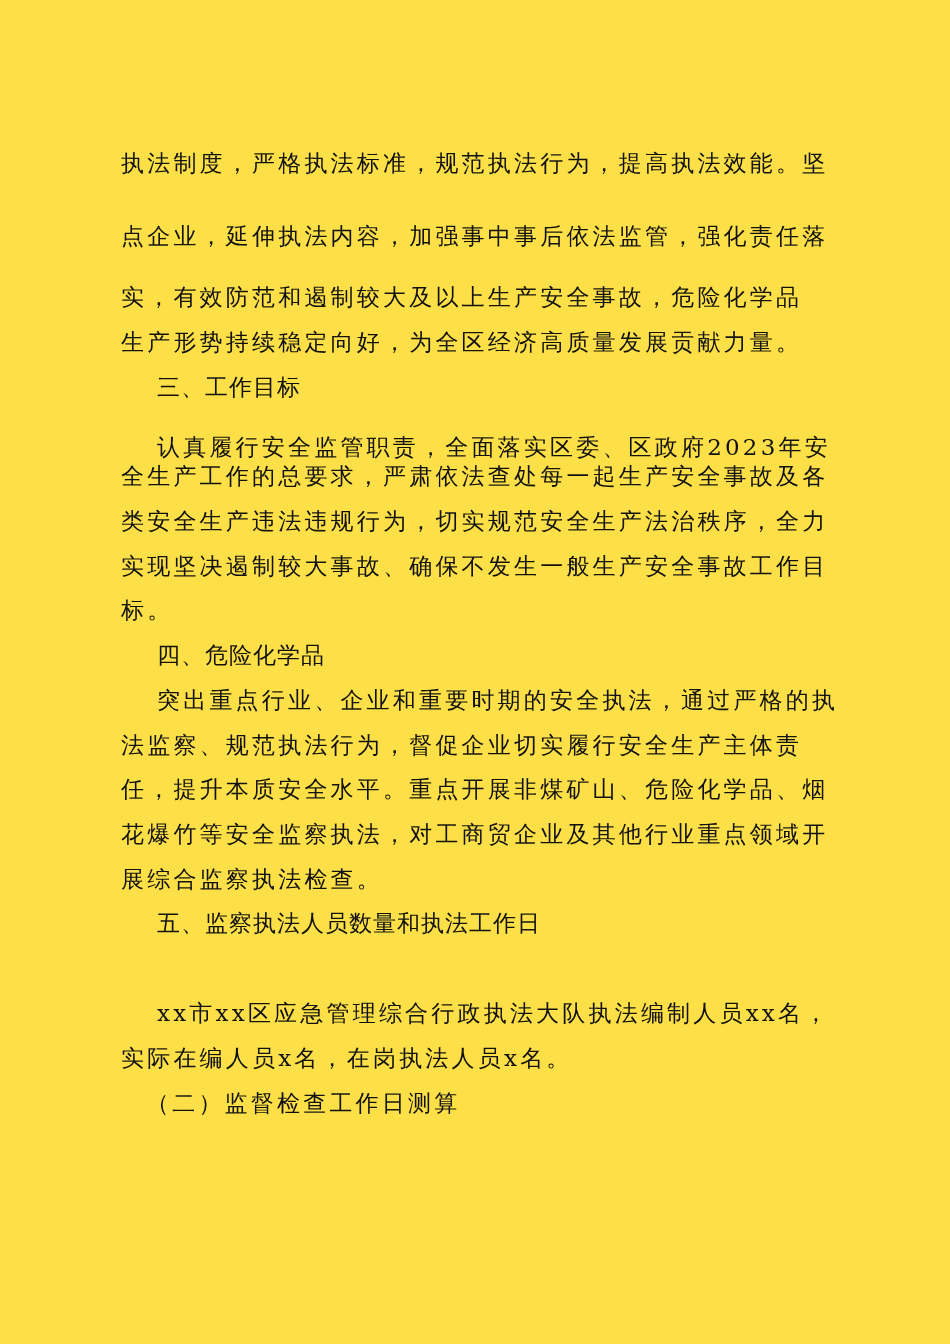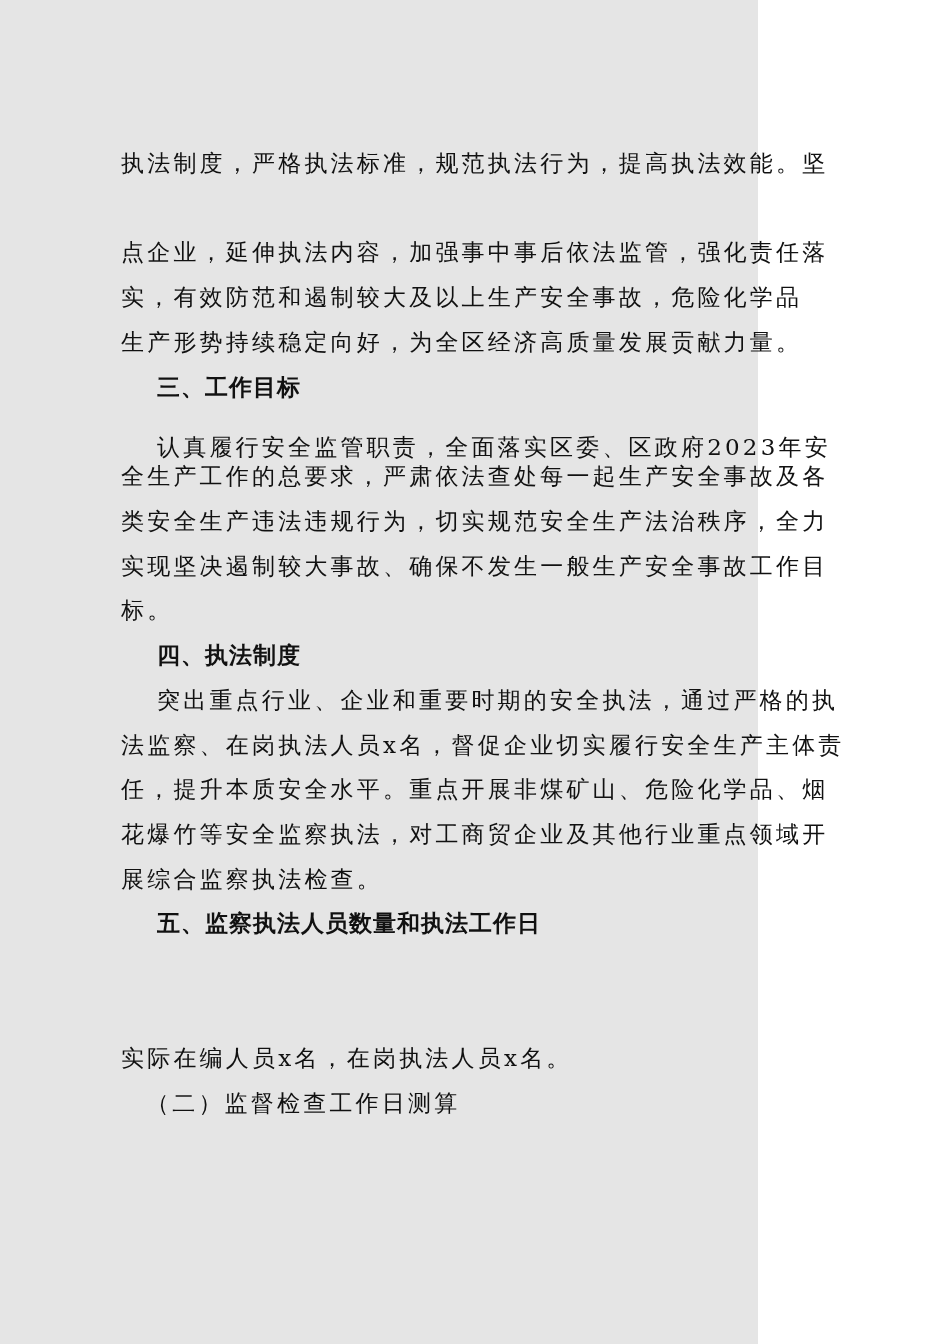--- a/index.html
+++ b/index.html
@@ -1,51 +1,52 @@
 <!DOCTYPE html>
 <html><head>
   <meta charset="utf-8">
   <style>
     html, body { margin: 0; padding: 0; background: #ffffff; }
     body { width: 950px; height: 1344px; position: relative; overflow: hidden; }
     .page {
-      position: absolute; left: 0; top: 0; width: 758px; height: 1344px; background: #e5e5e5;
+      position: absolute; left: 0; top: 0; width: 950px; height: 1344px; background: #fde047;
     }
     .line {
       position: absolute;
       left: 121px;
       font-family: "DejaVu Serif", "Liberation Serif", serif;
       font-size: 23px;
       color: #111;
       white-space: nowrap;
       letter-spacing: 3.2px;
       line-height: 30px;
     }
     .heading {
       font-family: "DejaVu Sans", "Liberation Sans", sans-serif;
-      font-weight: bold;
+      font-weight: normal;
       letter-spacing: 1px;
     }
   </style>
 </head>
 <body>
 
 <div class="page">
   <div class="line" style="top:148px;left:121px">执法制度，严格执法标准，规范执法行为，提高执法效能。坚</div>
-  <div class="line" style="top:237px;left:121px">点企业，延伸执法内容，加强事中事后依法监管，强化责任落</div>
+  <div class="line" style="top:221px;left:121px">点企业，延伸执法内容，加强事中事后依法监管，强化责任落</div>
   <div class="line" style="top:282px;left:121px">实，有效防范和遏制较大及以上生产安全事故，危险化学品</div>
   <div class="line" style="top:327px;left:121px">生产形势持续稳定向好，为全区经济高质量发展贡献力量。</div>
   <div class="line heading" style="top:372px;left:157px">三、工作目标</div>
   <div class="line" style="top:432px;left:157px">认真履行安全监管职责，全面落实区委、区政府2023年安</div>
   <div class="line" style="top:461px;left:121px">全生产工作的总要求，严肃依法查处每一起生产安全事故及各</div>
   <div class="line" style="top:506px;left:121px">类安全生产违法违规行为，切实规范安全生产法治秩序，全力</div>
   <div class="line" style="top:551px;left:121px">实现坚决遏制较大事故、确保不发生一般生产安全事故工作目</div>
   <div class="line" style="top:595px;left:121px">标。</div>
-  <div class="line heading" style="top:640px;left:157px">四、执法制度</div>
+  <div class="line heading" style="top:640px;left:157px">四、危险化学品</div>
   <div class="line" style="top:685px;left:157px">突出重点行业、企业和重要时期的安全执法，通过严格的执</div>
-  <div class="line" style="top:730px;left:121px">法监察、在岗执法人员x名，督促企业切实履行安全生产主体责</div>
+  <div class="line" style="top:730px;left:121px">法监察、规范执法行为，督促企业切实履行安全生产主体责</div>
   <div class="line" style="top:774px;left:121px">任，提升本质安全水平。重点开展非煤矿山、危险化学品、烟</div>
   <div class="line" style="top:864px;left:121px">展综合监察执法检查。</div>
   <div class="line" style="top:819px;left:121px">花爆竹等安全监察执法，对工商贸企业及其他行业重点领域开</div>
   <div class="line heading" style="top:908px;left:157px">五、监察执法人员数量和执法工作日</div>
+  <div class="line" style="top:998px;left:157px">xx市xx区应急管理综合行政执法大队执法编制人员xx名，</div>
   <div class="line" style="top:1043px;left:121px">实际在编人员x名，在岗执法人员x名。</div>
   <div class="line" style="top:1088px;left:146px">（二）监督检查工作日测算</div>
 </div>
 
 </body></html>

